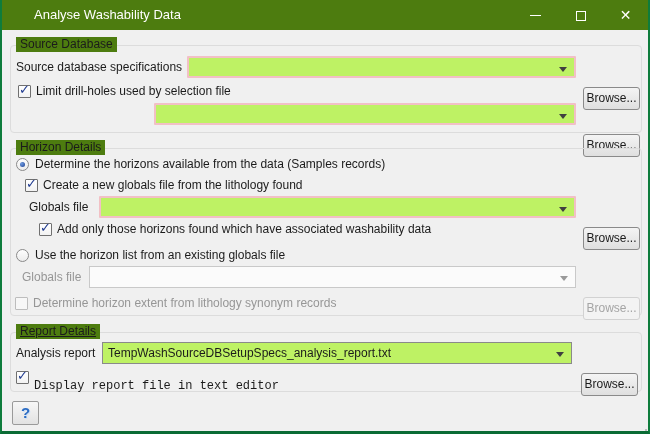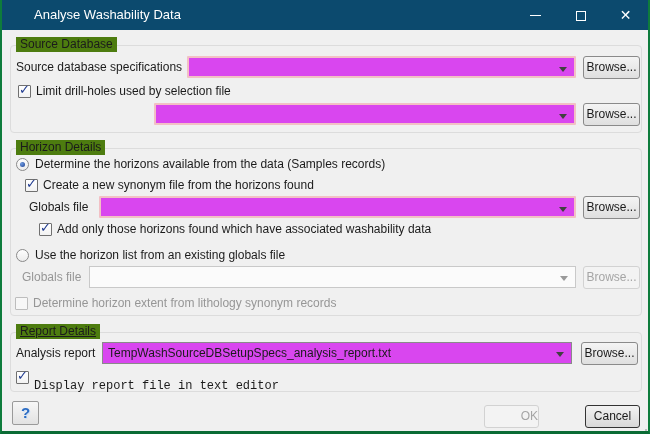--- a/index.html
+++ b/index.html
@@ -3,45 +3,45 @@
 <meta charset="utf-8">
 <style>
   html,body{margin:0;padding:0;background:#d7d7d7;}
   *{box-sizing:border-box;font-family:"Liberation Sans","DejaVu Sans",sans-serif;}
   .window{
     position:relative;width:650px;height:434px;
     border:2px solid #0e7c3c;border-top:none;border-bottom:3px solid #0a6b34;
     background:#f0f0f0;overflow:hidden;
   }
   
-  .titlebar{position:absolute;left:-2px;top:0;width:650px;height:30px;background:#0c4a6e;}
+  .titlebar{position:absolute;left:-2px;top:0;width:650px;height:30px;background:#4d7c0f;}
   .app-icon{position:absolute;left:10px;top:7px;width:16px;height:16px;}
   .db-disk{height:4px;background:#e9efe9;border-radius:2px;margin:1px 1px 1px 1px;box-shadow:inset 0 -1px 0 #a9c4ad;}
   .title-text{position:absolute;left:34px;top:0;height:30px;line-height:30px;color:#ffffff;font-size:13px;}
   .win-btn{position:absolute;top:0;width:45px;height:30px;color:#ffffff;text-align:center;line-height:30px;font-size:13px;cursor:default;}
   .btn-min{right:92px;}
   .btn-max{right:47px;}
   .btn-close{right:2px;font-size:14px;}
   .min-glyph{display:inline-block;width:11px;height:1px;background:#fff;vertical-align:middle;}
   .max-glyph{display:inline-block;width:10px;height:10px;border:1px solid #fff;vertical-align:middle;}
   
   .group{position:absolute;border:1px solid #dcdcdc;border-radius:4px;}
   .group-label{position:absolute;font-size:12px;color:#1b1b1b;background:#4d7c0f;padding:0 4px;height:15px;line-height:15px;}
   
   .lbl{position:absolute;font-size:12px;color:#1b1b1b;height:15px;line-height:15px;white-space:nowrap;}
   .lbl.dis{color:#969696;}
   
-  .combo{position:absolute;height:22px;background:#d946ef;border:1px solid #8a8a8a;}
+  .combo{position:absolute;height:22px;background:#bef264;border:1px solid #8a8a8a;}
   .combo.required{border:2px solid #f2c0c5;border-radius:1px;}
   .combo.disabled{background:#fbfbfb;border:1px solid #c9c9c9;}
   .combo .val{position:absolute;left:5px;top:3px;font-size:12px;color:#1b1b1b;white-space:nowrap;overflow:hidden;right:20px;}
   .arrow{position:absolute;right:7px;top:9px;width:0;height:0;border-left:4px solid transparent;border-right:4px solid transparent;border-top:5px solid #404040;}
   .combo.disabled .arrow{border-top-color:#9a9a9a;}
   
-  .btn{position:absolute;height:23px;background:linear-gradient(180deg,#f4f4f4,#dfdfdf);border:1px solid #8a8a8a;border-radius:3px;font-size:12px;color:#1b1b1b;text-align:center;line-height:21px;}
+  .btn{position:absolute;height:23px;background:linear-gradient(180deg,#f4f4f4,#dfdfdf);border:1px solid #8a8a8a;border-radius:3px;font-size:12px;color:#1b1b1b;text-align:center;line-height:21px;margin-top:31px;}
   .btn.disabled{background:#f3f3f3;border:1px solid #d2d2d2;color:#a5a5a5;}
   .btn.default{border:1px solid #333333;background:linear-gradient(180deg,#f2f2f2,#d8d8d8);}
   .help-btn{position:absolute;left:10px;top:401px;width:27px;height:24px;background:linear-gradient(180deg,#f7f7f7,#e2e2e2);border:1px solid #9a9a9a;border-radius:2px;text-align:center;}
   .help-glyph{font-size:15px;font-weight:bold;color:#2b6cc4;line-height:22px;text-shadow:1px 1px 0 #cfe0f5;}
   
   .checkbox{position:absolute;width:13px;height:13px;background:linear-gradient(180deg,#ffffff,#f2f2f2);border:1px solid #707070;border-radius:1px;}
   .checkbox.disabled{border:1px solid #bdbdbd;background:#f7f7f7;}
   .check{position:absolute;left:0px;top:-4px;font-size:13px;font-weight:bold;color:#1f3a8f;}
   .radio{position:absolute;width:13px;height:13px;border:1px solid #8a8a8a;border-radius:50%;background:linear-gradient(180deg,#fdfdfd,#ececec);}
   .radio .dot{position:absolute;left:3px;top:3px;width:5px;height:5px;border-radius:50%;background:radial-gradient(circle at 35% 35%,#6e9be0,#1d3f8f);}
@@ -89,21 +89,21 @@
   <span class="group-label" style="left:14px;top:140px;">Horizon Details</span>
 
   <span class="radio" style="left:14px;top:158px;">
     <span class="dot"></span>
   </span>
   <span class="lbl" style="left:33px;top:157px;">Determine the horizons available from the data (Samples records)</span>
 
   <span class="checkbox" style="left:23px;top:179px;">
     <span class="check">✓</span>
   </span>
-  <span class="lbl" style="left:41px;top:178px;">Create a new synonym file from the horizons found</span>
+  <span class="lbl" style="left:41px;top:178px;">Create a new globals file from the lithology found</span>
 
   <span class="lbl" style="left:27px;top:200px;">Globals file</span>
   <div class="combo required" style="left:97px;top:196px;width:477px;">
     <span class="val"></span>
     <span class="arrow"></span>
   </div>
   <div class="btn" style="left:581px;top:196px;width:57px;">Browse...</div>
 
   <span class="checkbox" style="left:37px;top:223px;">
     <span class="check">✓</span>

